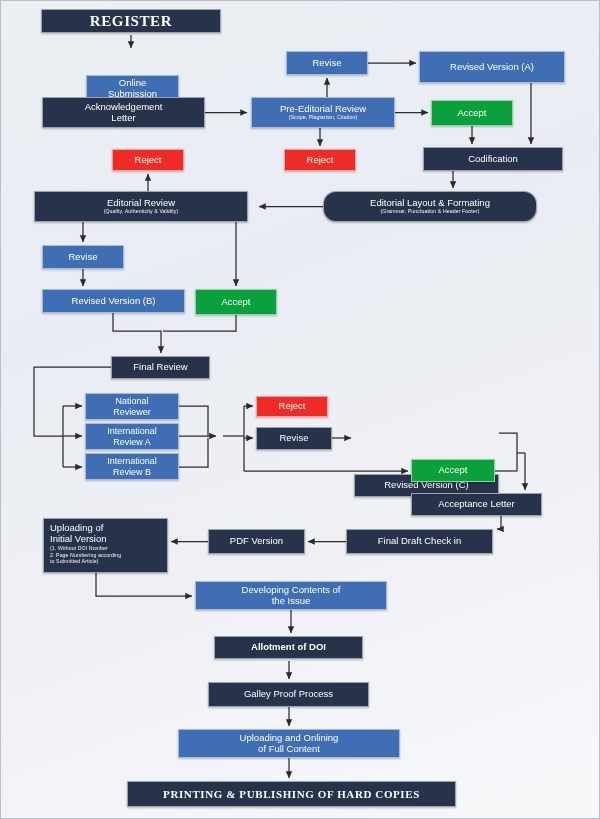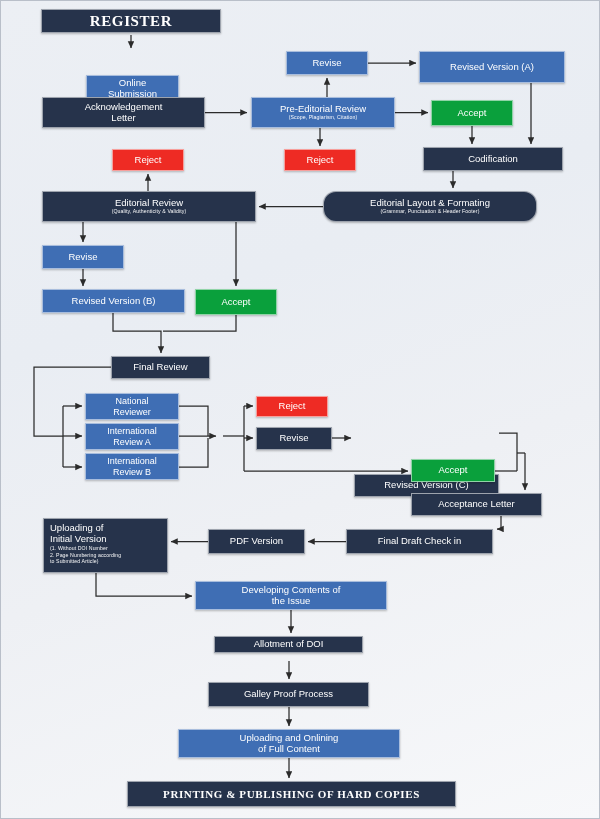--- a/index.html
+++ b/index.html
@@ -188,21 +188,21 @@
       <div class="node nav-red" style="left: 111px; top: 148px; width: 72px; height: 22px; font-size: 9.5px;">
         <span class="title">Reject</span>
       </div>
       <div class="node nav-dark" style="left: 422px; top: 146px; width: 140px; height: 24px; font-size: 9.5px;">
         <span class="title">Codification</span>
       </div>
       <div class="node nav-dark" style="left: 322px; top: 190px; width: 214px; height: 31px; font-size: 9.5px; border-radius: 13px;">
         <span class="title">Editorial Layout &amp; Formating</span>
         <span class="sub">(Grammar, Punctuation &amp; Header Footer)</span>
       </div>
-      <div class="node nav-dark" style="left: 41px; top: 190px; width: 214px; height: 31px; font-size: 9.5px;">
+      <div class="node nav-dark" style="left: 33px; top: 190px; width: 214px; height: 31px; font-size: 9.5px;">
         <span class="title">Editorial Review</span>
         <span class="sub">(Quality, Authenticity &amp; Validity)</span>
       </div>
       <div class="node nav-blue" style="left: 41px; top: 244px; width: 82px; height: 24px; font-size: 9.5px;">
         <span class="title">Revise</span>
       </div>
       <div class="node nav-blue" style="left: 41px; top: 288px; width: 143px; height: 24px; font-size: 9.5px;">
         <span class="title">Revised Version (B)</span>
       </div>
       <div class="node nav-green" style="left: 194px; top: 288px; width: 82px; height: 26px; font-size: 9.5px;">
@@ -248,21 +248,21 @@
         <span class="title">Uploading of
 Initial Version</span>
         <span class="sub">(1. Without DOI Number
 2. Page Numbering according
 to Submitted Article)</span>
       </div>
       <div class="node nav-blue" style="left: 194px; top: 580px; width: 192px; height: 29px; font-size: 9.5px;">
         <span class="title">Developing Contents of
 the Issue</span>
       </div>
-      <div class="node nav-dark" style="left: 213px; top: 635px; width: 149px; height: 17px; font-size: 9.5px;">
+      <div class="node nav-dark" style="left: 213px; top: 635px; width: 149px; height: 23px; font-size: 9.5px; font-weight: bold;">
         <span class="title">Allotment of DOI</span>
       </div>
       <div class="node nav-dark" style="left: 207px; top: 681px; width: 161px; height: 25px; font-size: 9.5px;">
         <span class="title">Galley Proof Process</span>
       </div>
       <div class="node nav-blue" style="left: 177px; top: 728px; width: 222px; height: 29px; font-size: 9.5px;">
         <span class="title">Uploading and Onlining
 of Full Content</span>
       </div>
       <div class="node nav-dark banner" style="left: 126px; top: 780px; width: 329px; height: 26px; font-size: 11px;">

